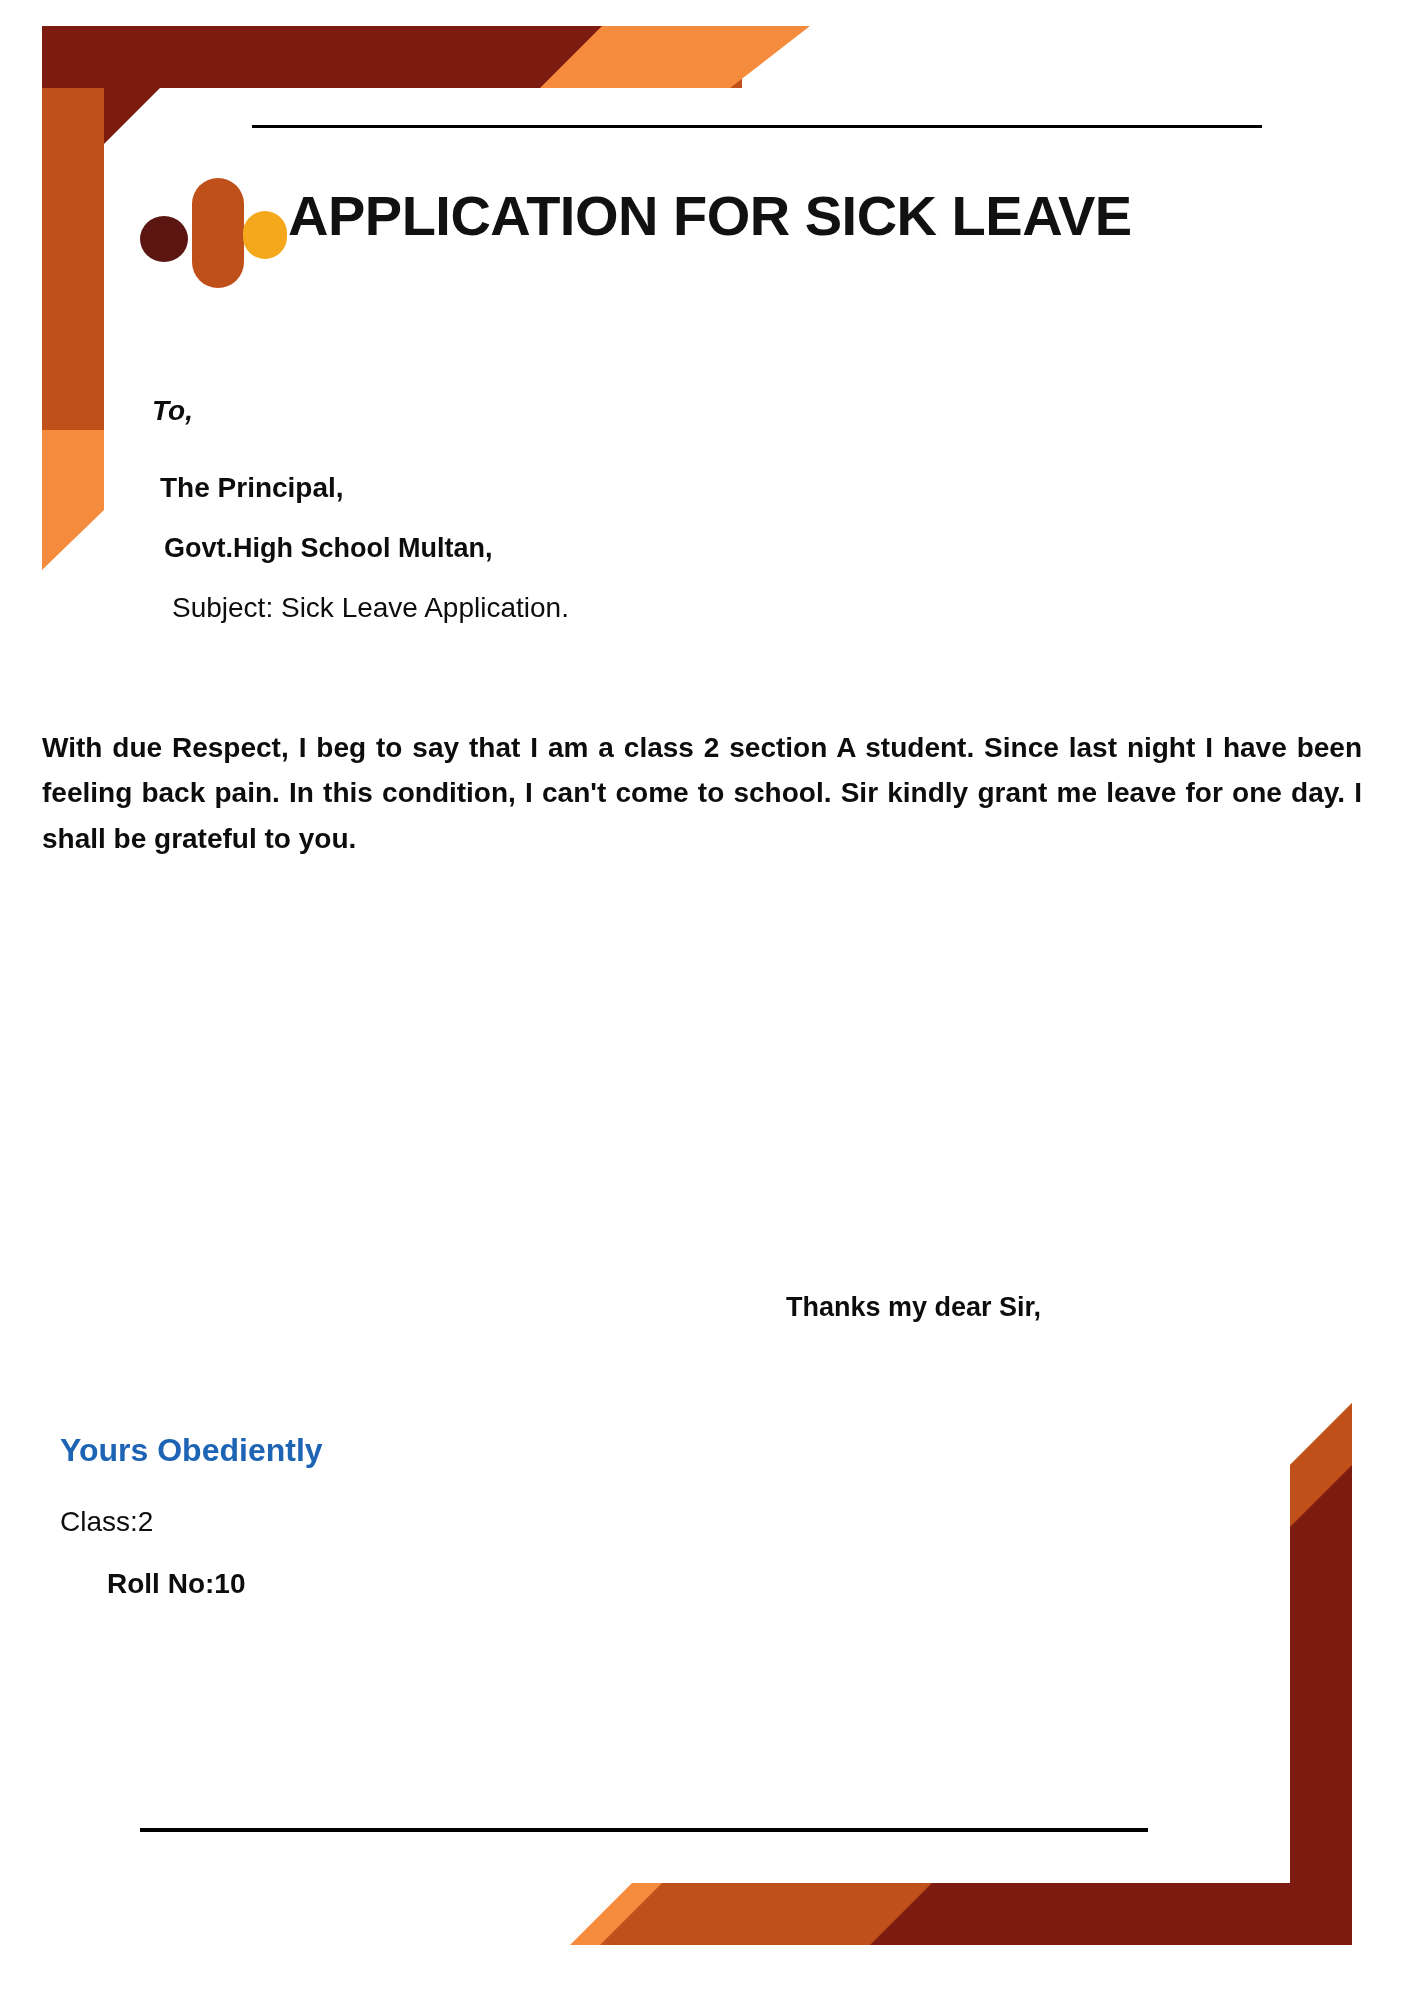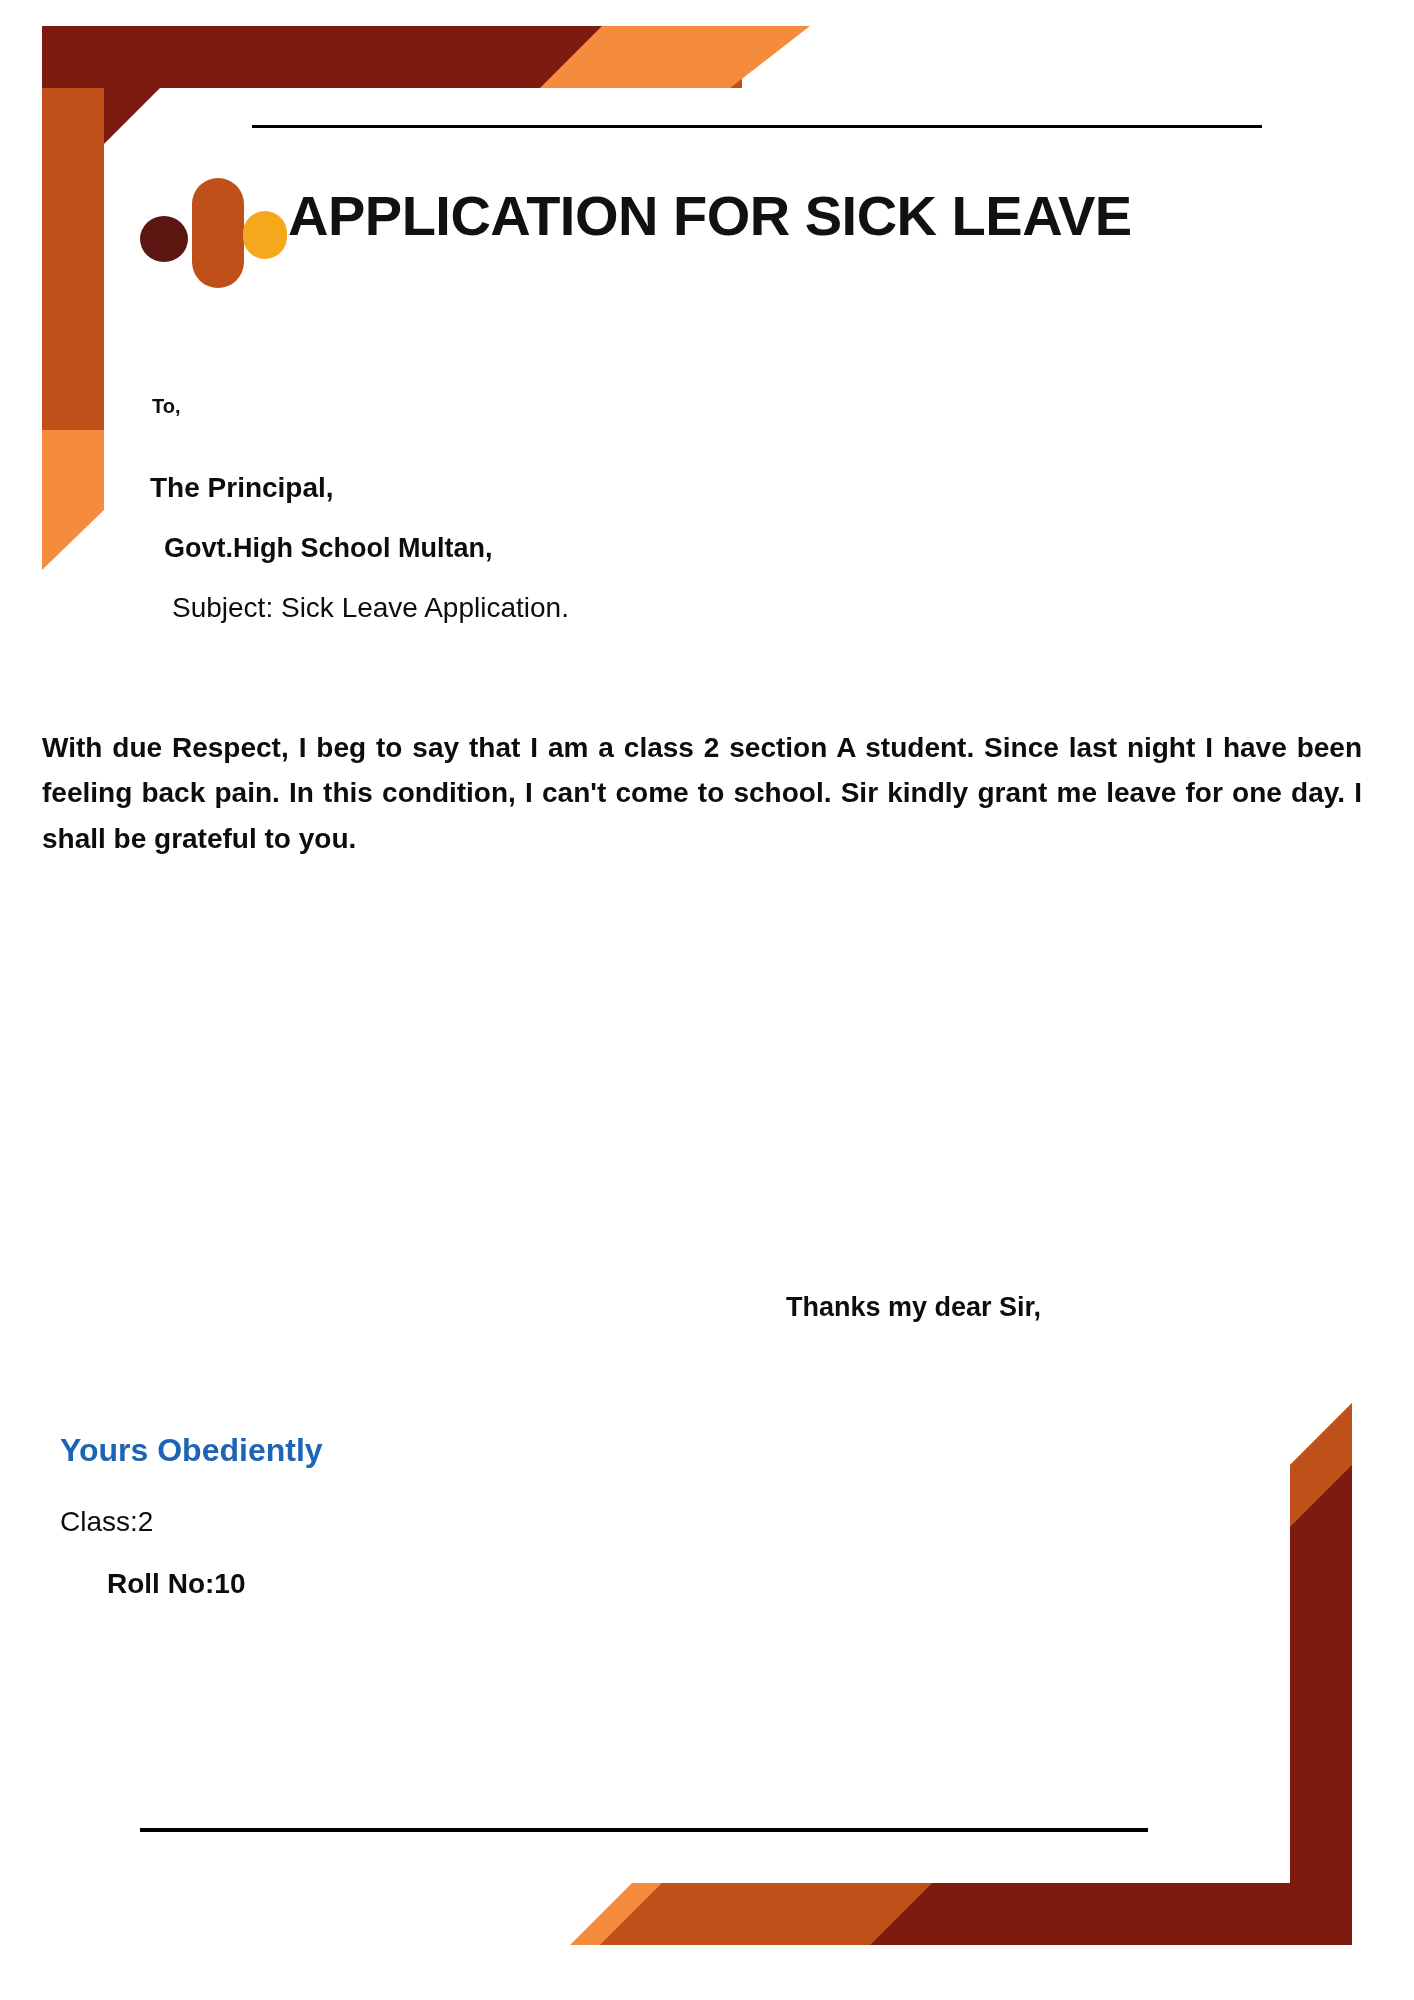--- a/index.html
+++ b/index.html
@@ -152,25 +152,25 @@
     font-weight: bold;
     color: #111111;
     letter-spacing: -0.5px;
     white-space: nowrap;
   }
 
   
   .addr-to {
     position: absolute;
     left: 152px; top: 395px;
-    font-size: 20px; font-weight: bold; color: #0d0d0d;
+    font-size: 28px; font-weight: bold; color: #0d0d0d; font-style: italic;
   }
   .addr-principal {
     position: absolute;
-    left: 150px; top: 472px;
+    left: 160px; top: 472px;
     font-size: 28px; font-weight: bold; color: #0d0d0d;
   }
   .addr-school {
     position: absolute;
     left: 164px; top: 533px;
     font-size: 27px; font-weight: bold; color: #0d0d0d;
   }
   .addr-subject {
     position: absolute;
     left: 172px; top: 592px;

